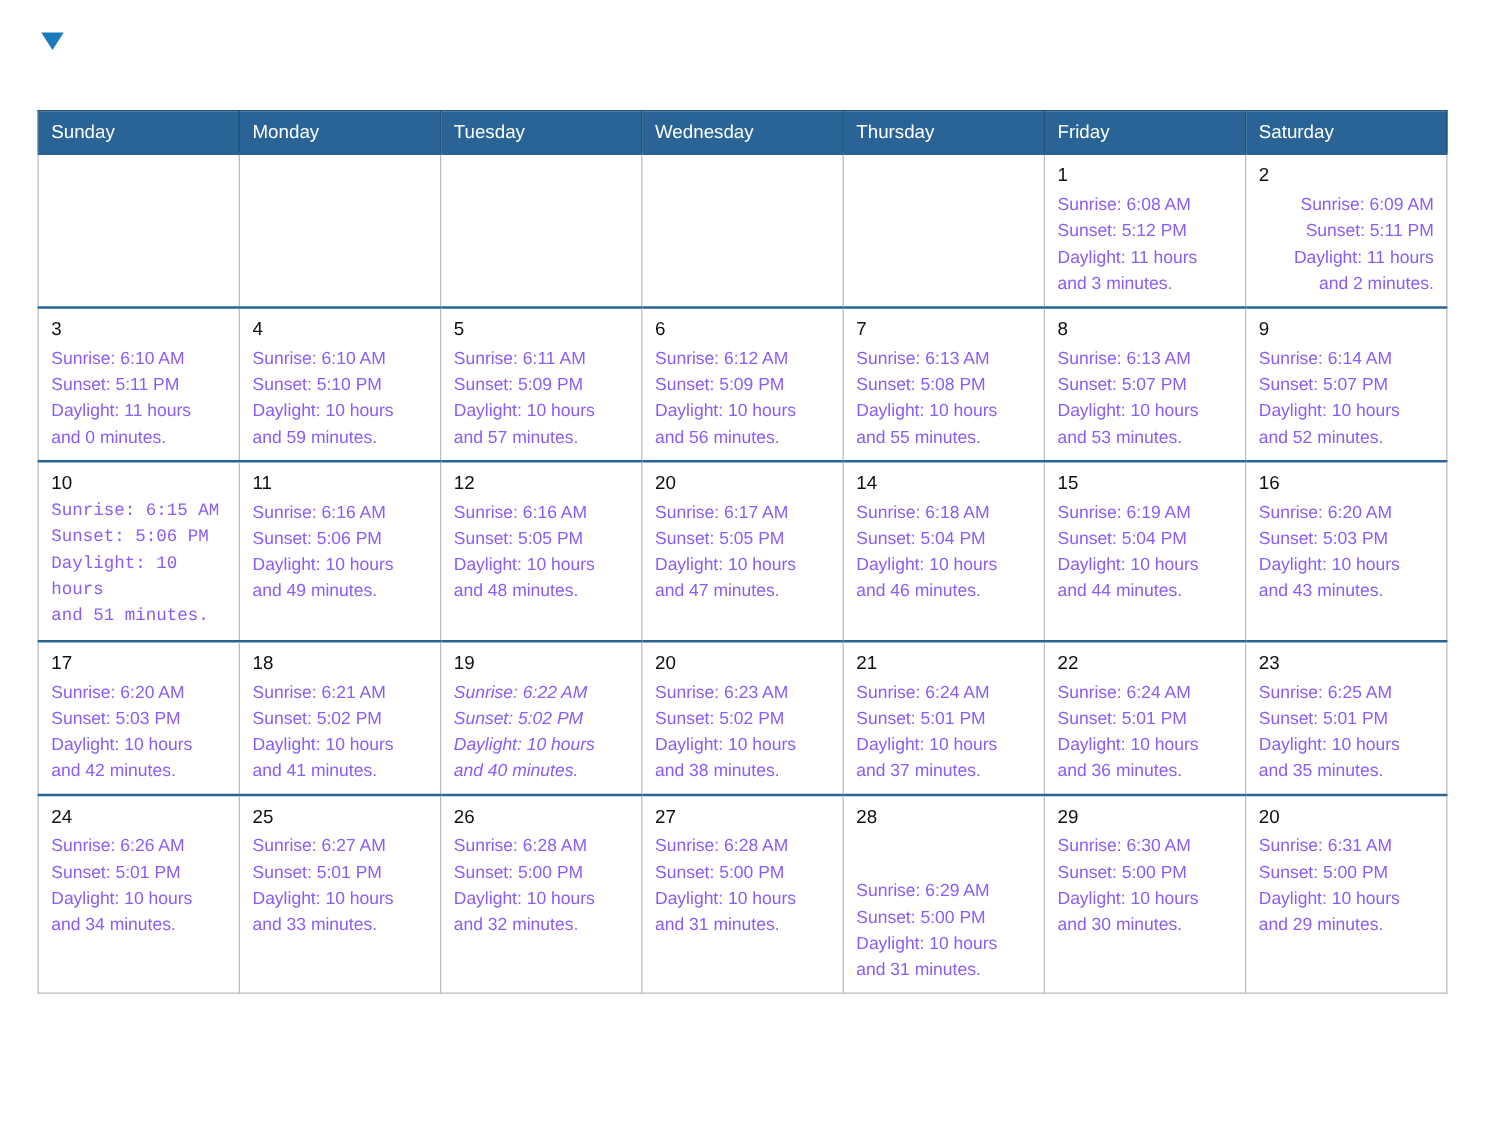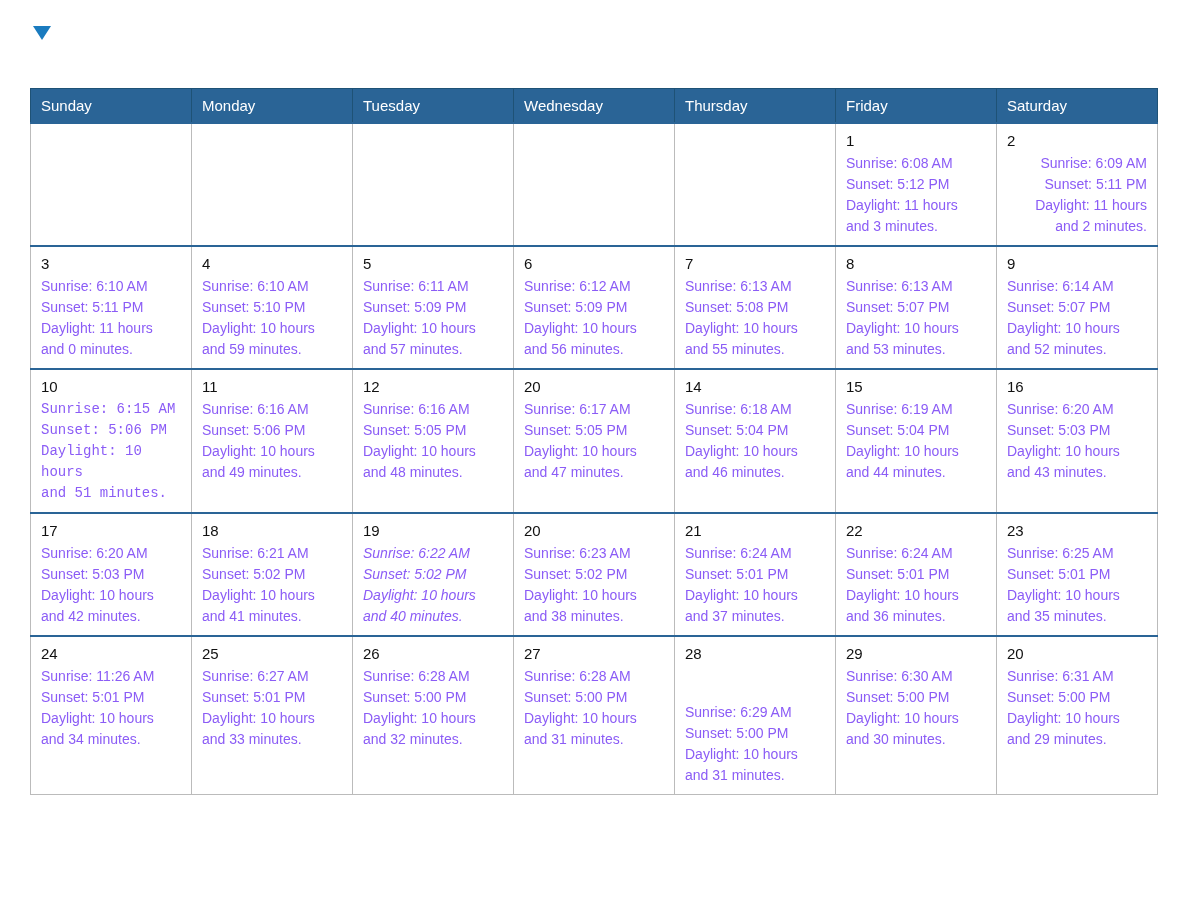--- a/index.html
+++ b/index.html
@@ -293,21 +293,21 @@
           <span class="day-number">23</span>
           <div class="day-info" style="white-space: pre-line;">Sunrise: 6:25 AM
 Sunset: 5:01 PM
 Daylight: 10 hours
 and 35 minutes.</div>
         </td>
       </tr>
       <tr>
         <td>
           <span class="day-number">24</span>
-          <div class="day-info" style="white-space: pre-line;">Sunrise: 11:26 AM
+          <div class="day-info" style="white-space: pre-line;">Sunrise: 6:26 AM
 Sunset: 5:01 PM
 Daylight: 10 hours
 and 34 minutes.</div>
         </td>
         <td>
           <span class="day-number">25</span>
           <div class="day-info" style="white-space: pre-line;">Sunrise: 6:27 AM
 Sunset: 5:01 PM
 Daylight: 10 hours
 and 33 minutes.</div>

